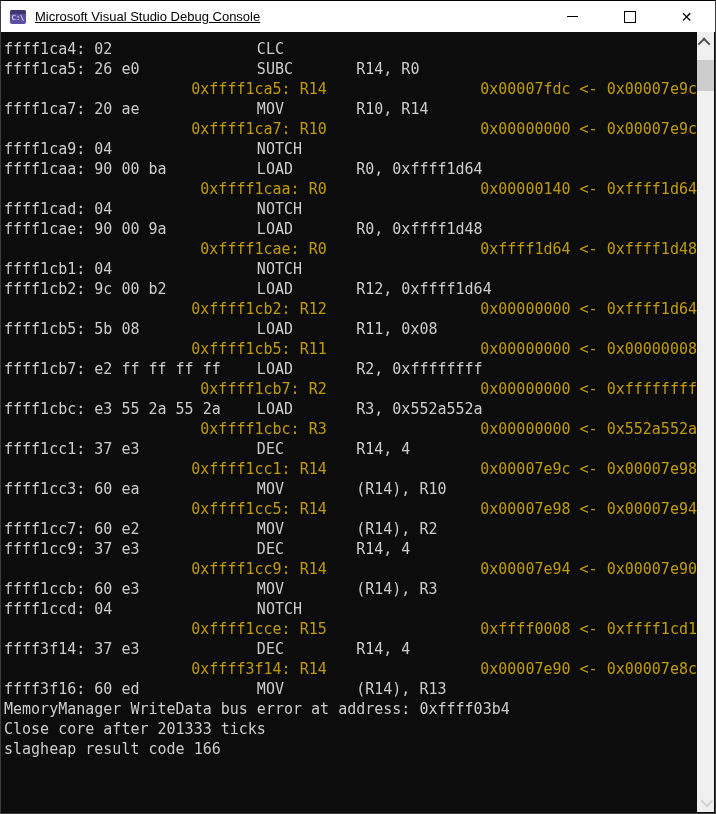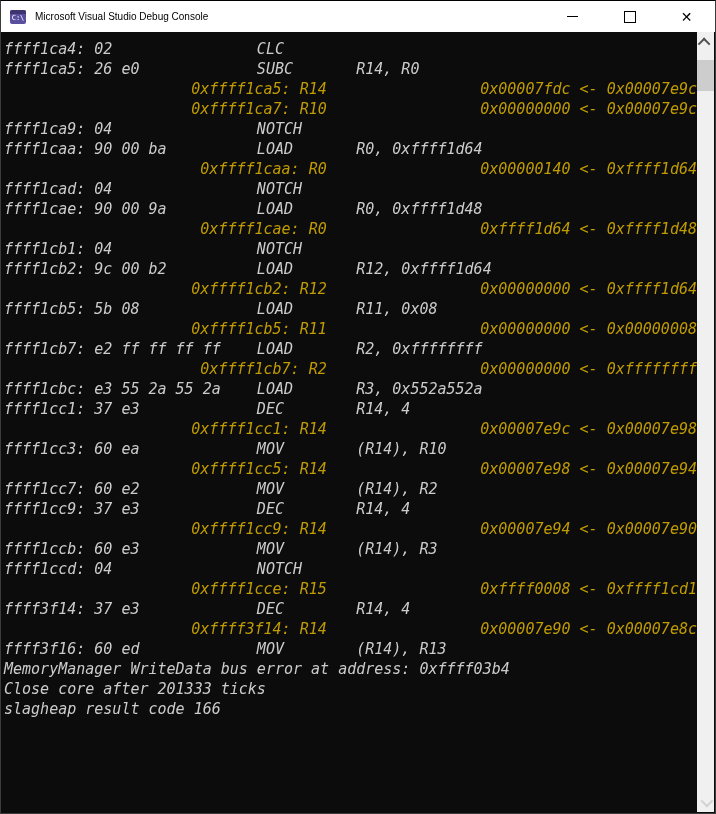--- a/index.html
+++ b/index.html
@@ -16,33 +16,33 @@
   }
   .app-icon{
     width:16px;height:14px;margin-left:9px;border-radius:2px;
     background:var(--icon-purple,#5a4f9e);position:relative;flex:0 0 auto;
   }
   .app-icon .icon-bar{height:4px;background:#3e356f;border-radius:2px 2px 0 0;}
   .app-icon .icon-label{
     font-family:"DejaVu Sans Mono",monospace;font-size:7px;line-height:9px;
     color:#fff;text-align:center;letter-spacing:0;
   }
-  .title-text{margin-left:9px;font-size:10px;color:#000;white-space:nowrap;}
+  .title-text{margin-left:9px;font-size:13px;color:#000;white-space:nowrap;text-decoration:underline;}
   .controls{margin-left:auto;display:flex;height:100%;}
   .ctrl-btn{width:57px;height:100%;display:flex;align-items:center;justify-content:center;background:transparent;border:0;padding:0;cursor:default;}
   .glyph-min{width:11px;height:1px;background:#000;}
   .glyph-max{width:10px;height:10px;border:1px solid #000;background:transparent;}
   .glyph-close{font-size:14px;color:#000;line-height:14px;font-family:"DejaVu Sans",sans-serif;}
   
   .console{
     position:absolute;top:31px;left:1px;right:18px;bottom:1px;
     background:var(--console-bg,#0c0c0c);
     padding:7px 0 8px 2px;overflow:hidden;
     font-family:"DejaVu Sans Mono","Liberation Mono",monospace;
-    font-size:15px;line-height:20px;font-style:italic;
+    font-size:15px;line-height:20px;
   }
   .line{white-space:pre;height:20px;color:var(--fg,#cccccc);}
   .line.reg{color:var(--fg-reg,#c19c00);text-align:right;}
   
   .scrollbar{
     position:absolute;top:31px;right:1px;bottom:1px;width:17px;
     background:var(--sb-track,#f0f0f0);
   }
   .sb-btn{position:absolute;left:0;width:17px;height:20px;display:flex;align-items:center;justify-content:center;background:transparent;border:0;padding:0;}
   .sb-up{top:0;}
@@ -73,35 +73,37 @@
       <button class="ctrl-btn">
         <span class="glyph-close">✕</span>
       </button>
     </div>
   </div>
 
   <div class="console">
       <div class="line std">ffff1ca4: 02                CLC        </div>
       <div class="line std">ffff1ca5: 26 e0             SUBC       R14, R0</div>
       <div class="line reg">  0xffff1ca5: R14                 0x00007fdc &lt;- 0x00007e9c</div>
+      <div class="line std">ffff1ca7: 20 ae             MOV        R10, R14</div>
       <div class="line reg">  0xffff1ca7: R10                 0x00000000 &lt;- 0x00007e9c</div>
       <div class="line std">ffff1ca9: 04                NOTCH      </div>
       <div class="line std">ffff1caa: 90 00 ba          LOAD       R0, 0xffff1d64</div>
       <div class="line reg">  0xffff1caa: R0                 0x00000140 &lt;- 0xffff1d64</div>
       <div class="line std">ffff1cad: 04                NOTCH      </div>
       <div class="line std">ffff1cae: 90 00 9a          LOAD       R0, 0xffff1d48</div>
       <div class="line reg">  0xffff1cae: R0                 0xffff1d64 &lt;- 0xffff1d48</div>
       <div class="line std">ffff1cb1: 04                NOTCH      </div>
       <div class="line std">ffff1cb2: 9c 00 b2          LOAD       R12, 0xffff1d64</div>
       <div class="line reg">  0xffff1cb2: R12                 0x00000000 &lt;- 0xffff1d64</div>
       <div class="line std">ffff1cb5: 5b 08             LOAD       R11, 0x08</div>
       <div class="line reg">  0xffff1cb5: R11                 0x00000000 &lt;- 0x00000008</div>
       <div class="line std">ffff1cb7: e2 ff ff ff ff    LOAD       R2, 0xffffffff</div>
       <div class="line reg">  0xffff1cb7: R2                 0x00000000 &lt;- 0xffffffff</div>
       <div class="line std">ffff1cbc: e3 55 2a 55 2a    LOAD       R3, 0x552a552a</div>
+      <div class="line reg">  0xffff1cbc: R3                 0x00000000 &lt;- 0x552a552a</div>
       <div class="line std">ffff1cc1: 37 e3             DEC        R14, 4</div>
       <div class="line reg">  0xffff1cc1: R14                 0x00007e9c &lt;- 0x00007e98</div>
       <div class="line std">ffff1cc3: 60 ea             MOV        (R14), R10</div>
       <div class="line reg">  0xffff1cc5: R14                 0x00007e98 &lt;- 0x00007e94</div>
       <div class="line std">ffff1cc7: 60 e2             MOV        (R14), R2</div>
       <div class="line std">ffff1cc9: 37 e3             DEC        R14, 4</div>
       <div class="line reg">  0xffff1cc9: R14                 0x00007e94 &lt;- 0x00007e90</div>
       <div class="line std">ffff1ccb: 60 e3             MOV        (R14), R3</div>
       <div class="line std">ffff1ccd: 04                NOTCH      </div>
       <div class="line reg">  0xffff1cce: R15                 0xffff0008 &lt;- 0xffff1cd1</div>

